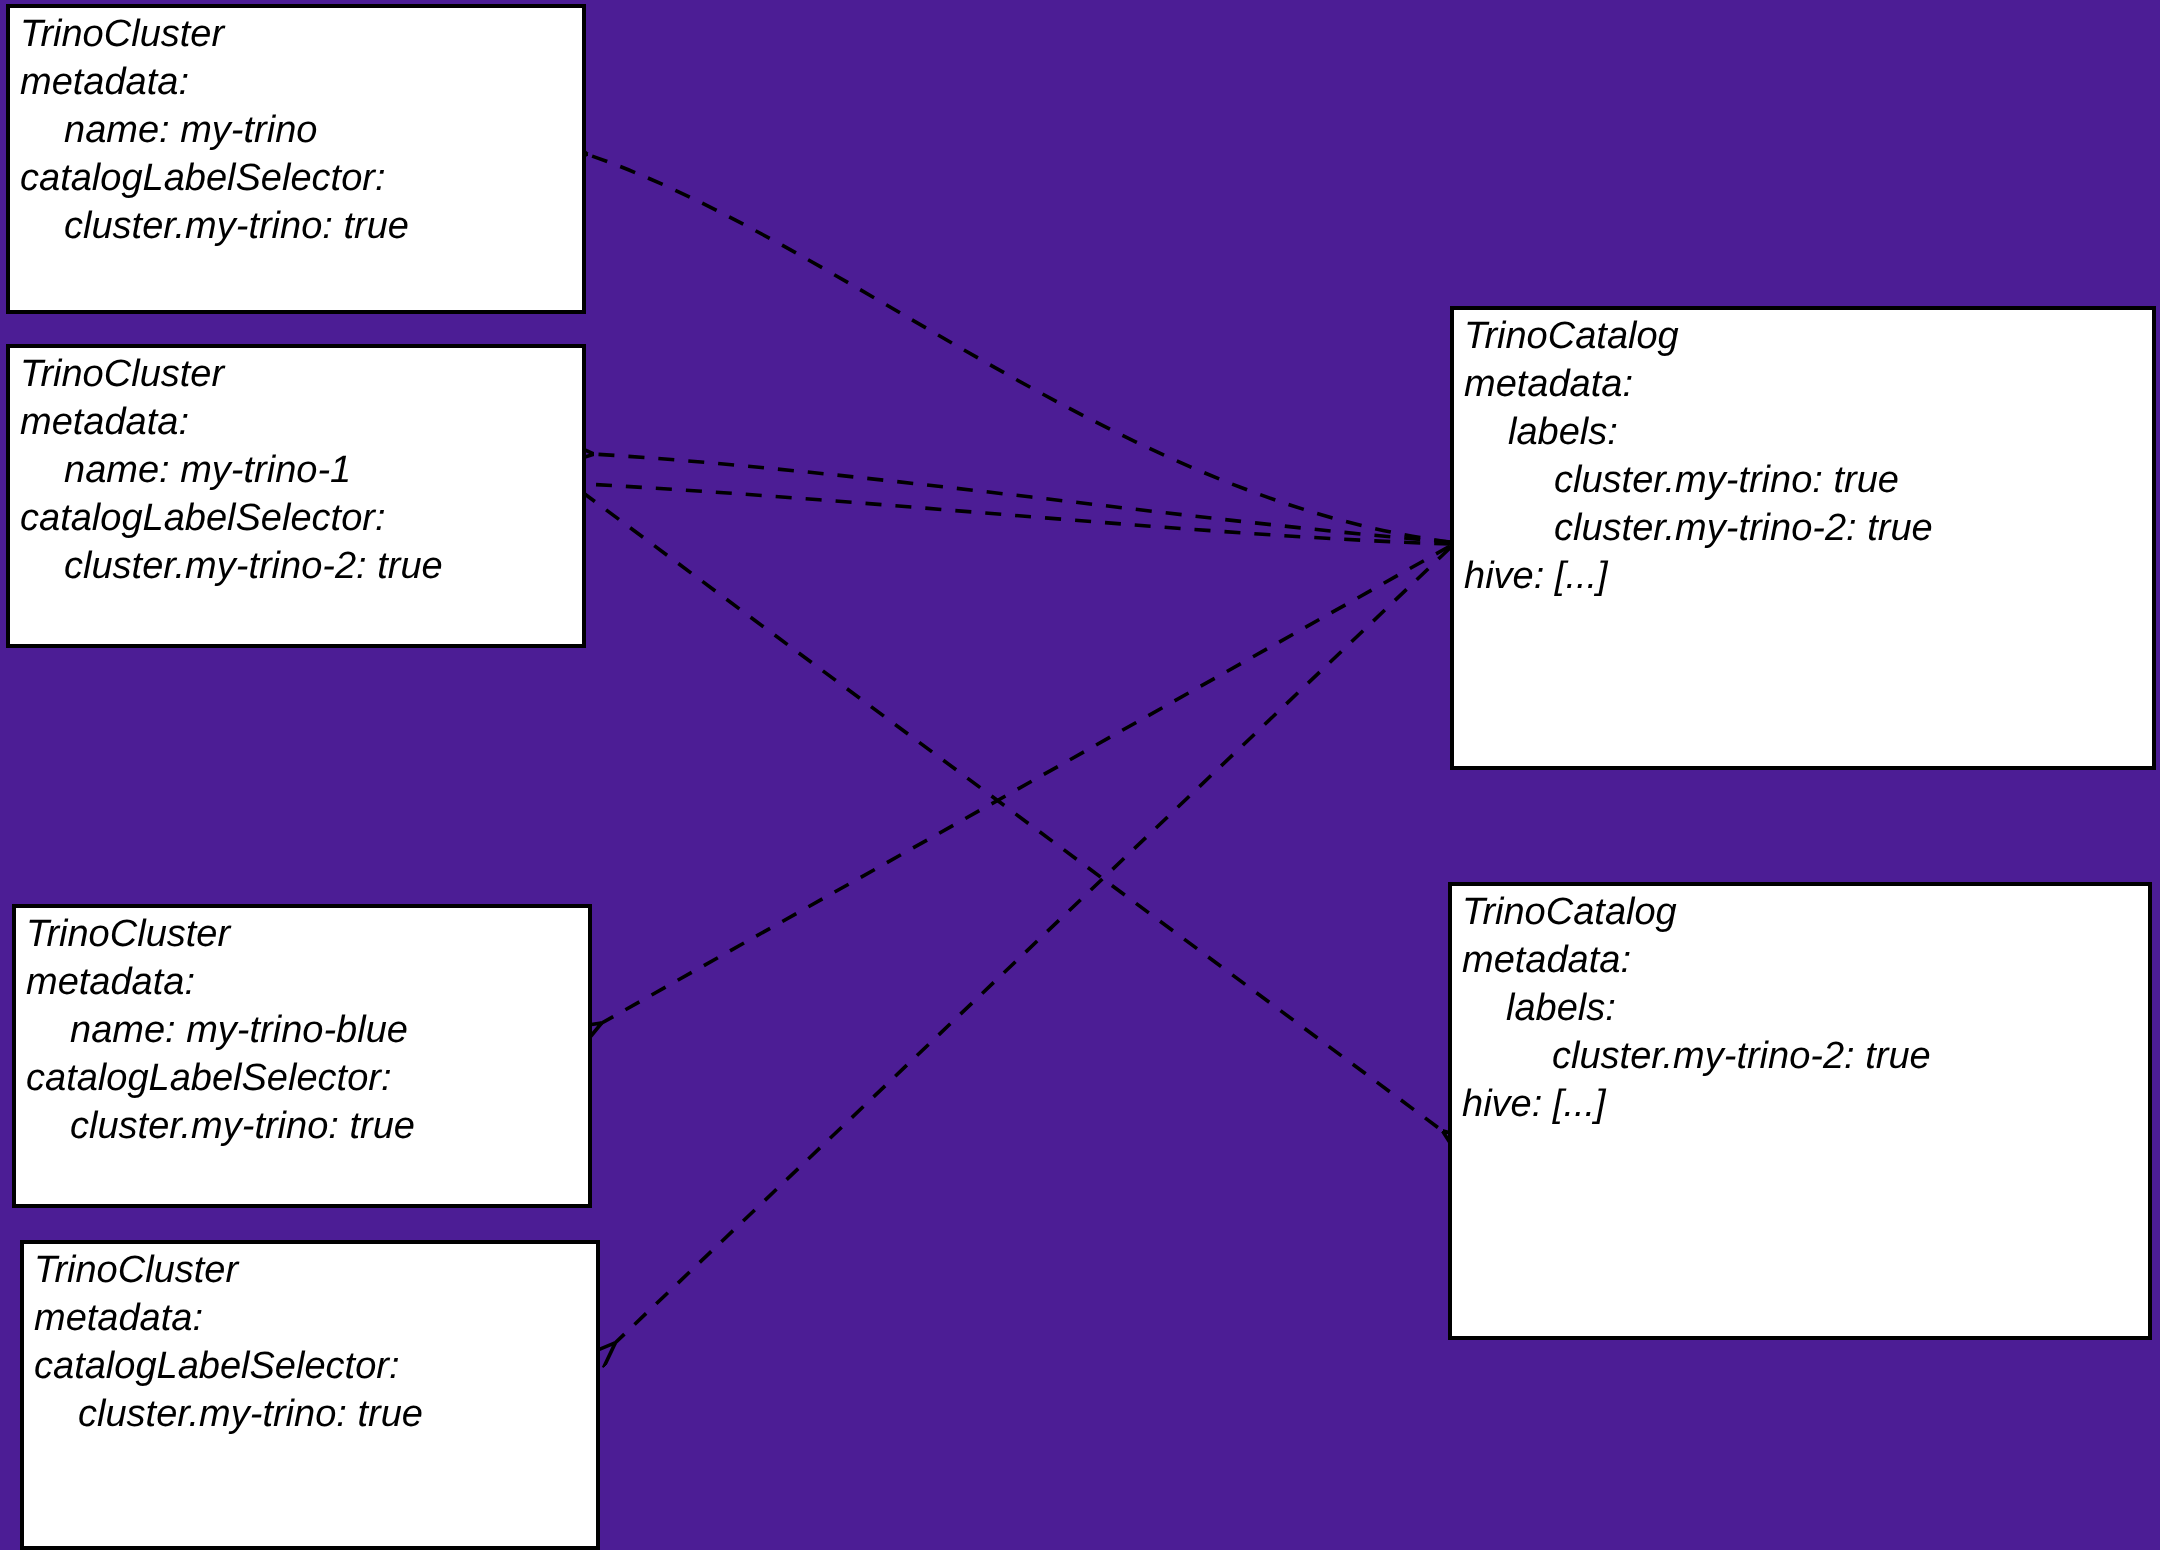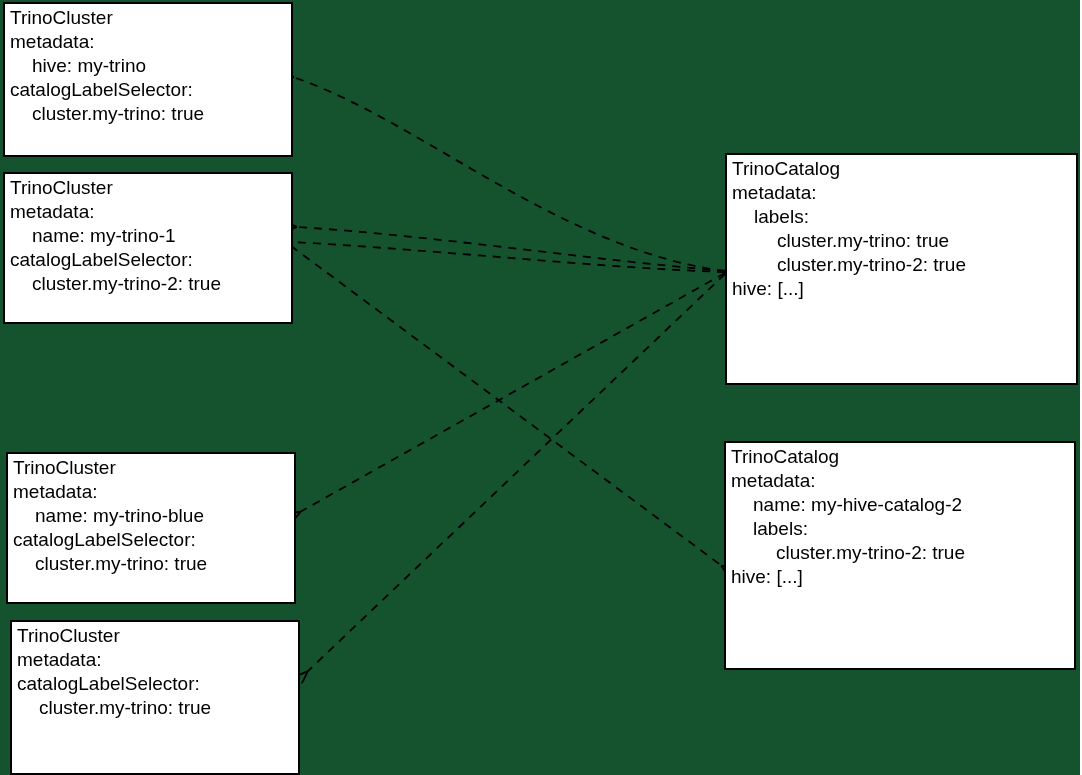--- a/index.html
+++ b/index.html
@@ -4,23 +4,24 @@
 <style>
   html, body {
     margin: 0;
     padding: 0;
     background: #ffffff;
   }
   #canvas {
     position: relative;
     width: 1080px;
     height: 775px;
-    background: #14532d;
+    background: #4c1d95;
     overflow: hidden;
     font-family: "Liberation Sans", sans-serif;
+    font-style: italic;
   }
   .node {
     position: absolute;
     box-sizing: border-box;
     background: #ffffff;
     border: 2px solid #000000;
     padding: 2px 0 0 0;
     z-index: 2;
   }
   .node-lines {
@@ -64,21 +65,21 @@
         <path d="M 725 273 L 300 512" fill="none" stroke="#000000" stroke-width="1.8" stroke-dasharray="8 7" marker-end="url(#arrowhead)"></path>
         <path d="M 725 274 L 307 672" fill="none" stroke="#000000" stroke-width="1.8" stroke-dasharray="8 7" marker-end="url(#arrowhead)"></path>
         <path d="M 291 246 L 722 566" fill="none" stroke="#000000" stroke-width="1.8" stroke-dasharray="8 7" marker-end="url(#arrowhead)"></path>
       </g>
   </svg>
   <div id="node-layer">
       <div class="node" style="left: 3px; top: 2px; width: 290px; height: 155px; border-color: rgb(0, 0, 0);">
         <div class="node-lines">
           <div class="line ind0">TrinoCluster</div>
           <div class="line ind0">metadata:</div>
-          <div class="line ind1">hive: my-trino</div>
+          <div class="line ind1">name: my-trino</div>
           <div class="line ind0">catalogLabelSelector:</div>
           <div class="line ind1">cluster.my-trino: true</div>
         </div>
       </div>
       <div class="node" style="left: 3px; top: 172px; width: 290px; height: 152px; border-color: rgb(0, 0, 0);">
         <div class="node-lines">
           <div class="line ind0">TrinoCluster</div>
           <div class="line ind0">metadata:</div>
           <div class="line ind1">name: my-trino-1</div>
           <div class="line ind0">catalogLabelSelector:</div>
@@ -109,20 +110,19 @@
           <div class="line ind1">labels:</div>
           <div class="line ind2">cluster.my-trino: true</div>
           <div class="line ind2">cluster.my-trino-2: true</div>
           <div class="line ind0">hive: [...]</div>
         </div>
       </div>
       <div class="node" style="left: 724px; top: 441px; width: 352px; height: 229px; border-color: rgb(0, 0, 0);">
         <div class="node-lines">
           <div class="line ind0">TrinoCatalog</div>
           <div class="line ind0">metadata:</div>
-          <div class="line ind1">name: my-hive-catalog-2</div>
           <div class="line ind1">labels:</div>
           <div class="line ind2">cluster.my-trino-2: true</div>
           <div class="line ind0">hive: [...]</div>
         </div>
       </div>
     </div>
 </div>
 
 </body></html>

